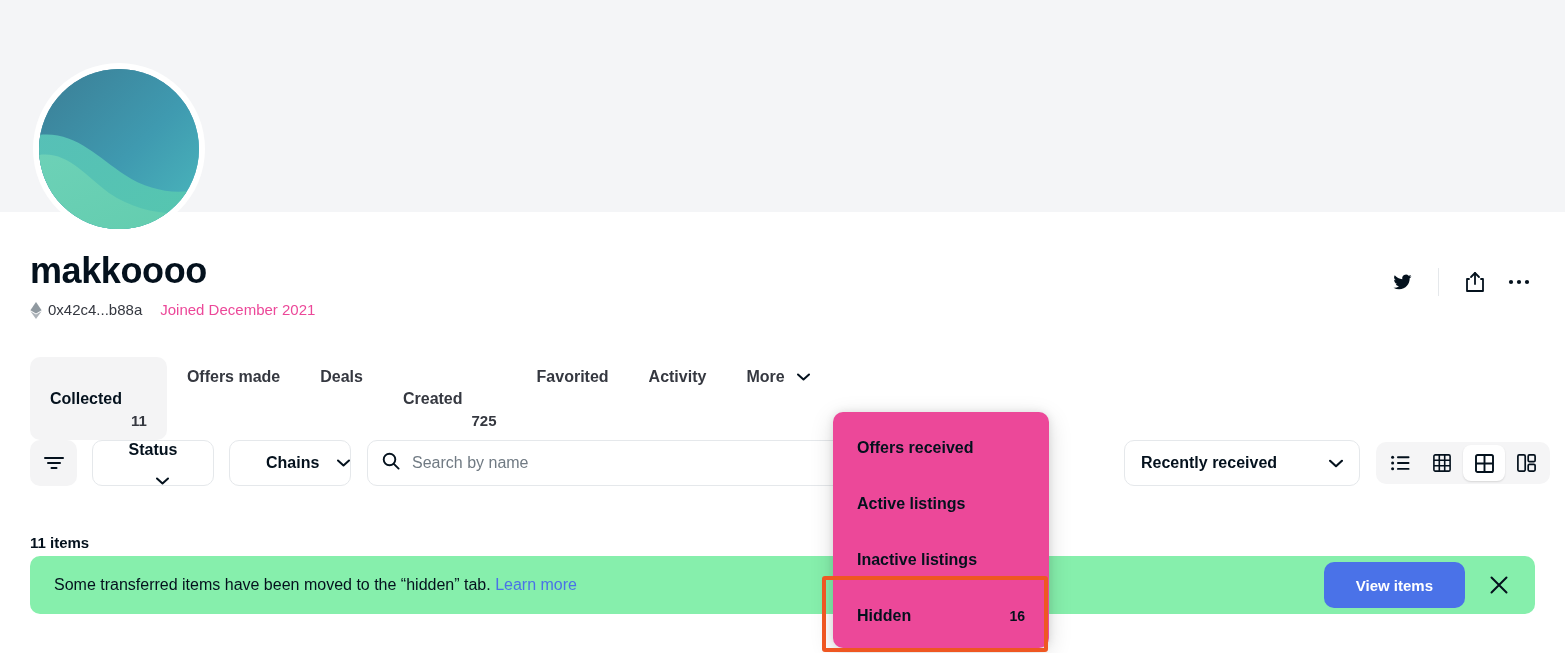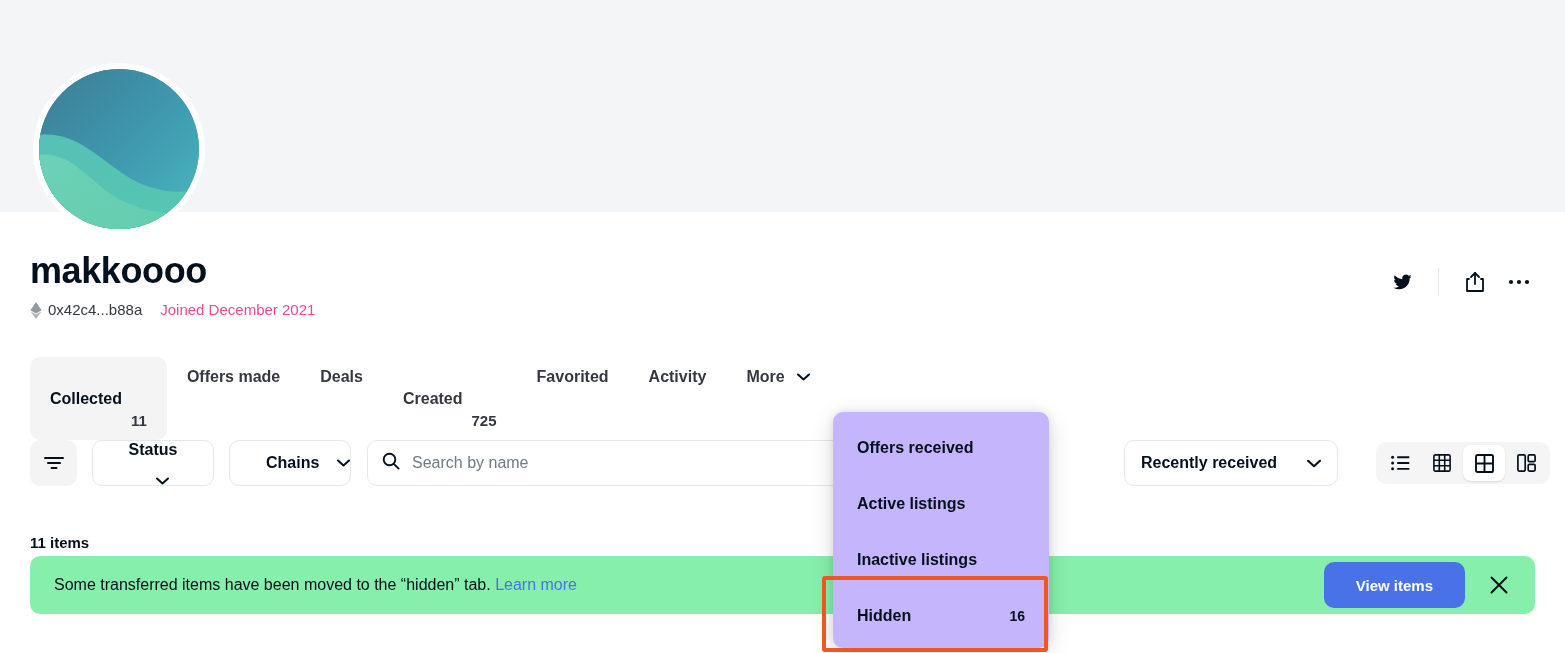--- a/index.html
+++ b/index.html
@@ -104,21 +104,21 @@
     display: flex; align-items: center; padding: 0 14px; gap: 12px;
   }
   .search-box input {
     flex: 1; border: none; outline: none; font-size: 16px; color: #04111d;
     font-family: "Liberation Sans", sans-serif; background: transparent;
   }
   .search-box input::placeholder { color: #707a83; }
 
   .sort-pill {
     position: absolute; left: 1124px; top: 440px;
-    width: 214px; height: 46px;
+    width: 236px; height: 46px;
     border: 1px solid #e5e8eb; border-radius: 10px; background: #fff;
     display: flex; align-items: center; justify-content: space-between;
     padding: 0 16px; font-size: 16px; font-weight: bold; color: #04111d; cursor: pointer;
   }
 
   .view-group {
     position: absolute; left: 1376px; top: 442px;
     height: 42px; border-radius: 10px; background: #f5f5f6;
     display: flex; align-items: center; padding: 3px;
   }
@@ -154,21 +154,21 @@
   }
   .close-x {
     width: 40px; height: 40px; display: flex; align-items: center; justify-content: center;
     cursor: pointer; color: #04111d;
   }
 
   
   .menu {
     position: absolute; left: 833px; top: 412px;
     width: 216px;
-    background: #c4b5fd;
+    background: #ec4899;
     border-radius: 10px;
     box-shadow: 0 0 8px rgba(0,0,0,.10), 0 6px 24px rgba(0,0,0,.14);
     z-index: 30;
     padding: 8px 0 4px 0;
     overflow: hidden;
   }
   .menu-item {
     height: 56px; display: flex; align-items: center; justify-content: space-between;
     padding: 0 24px;
     font-size: 16px; font-weight: bold; color: #04111d; cursor: pointer;

